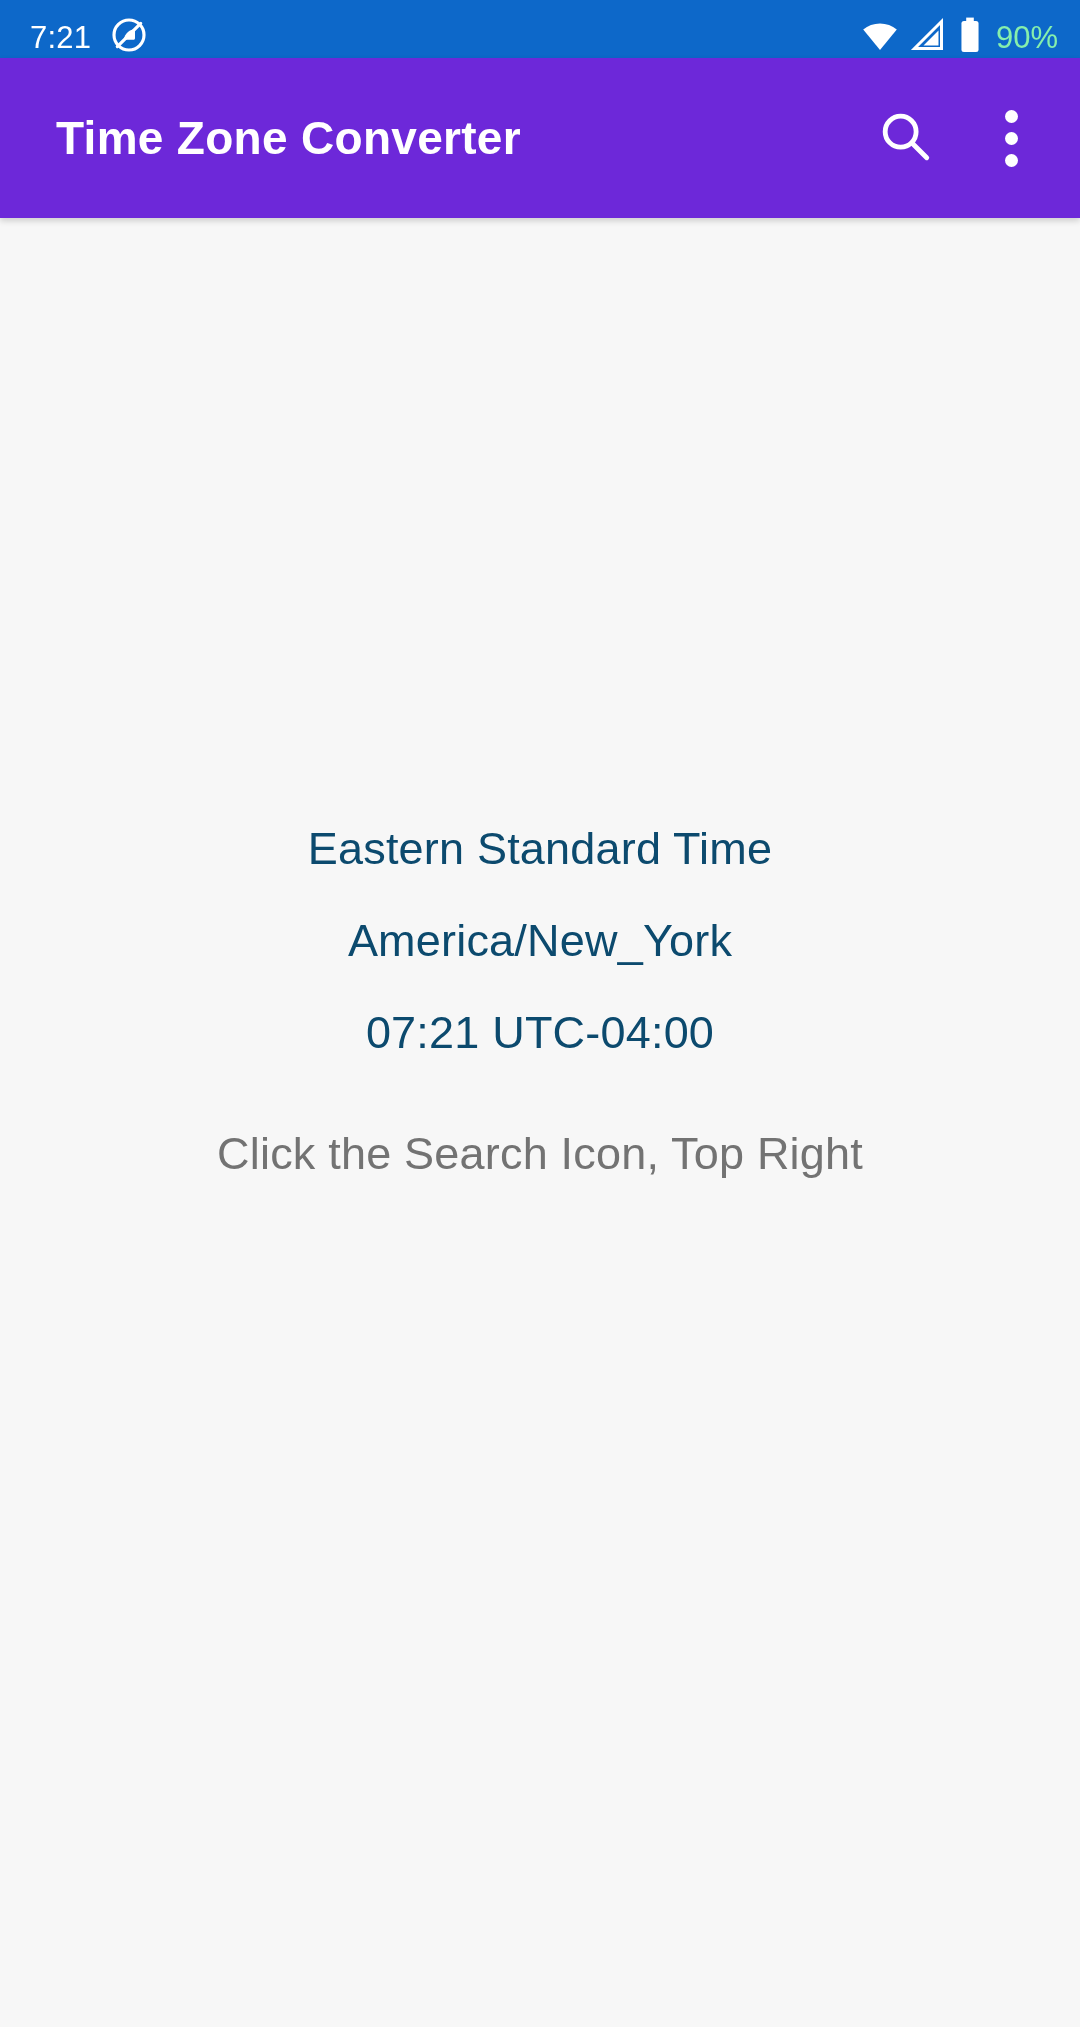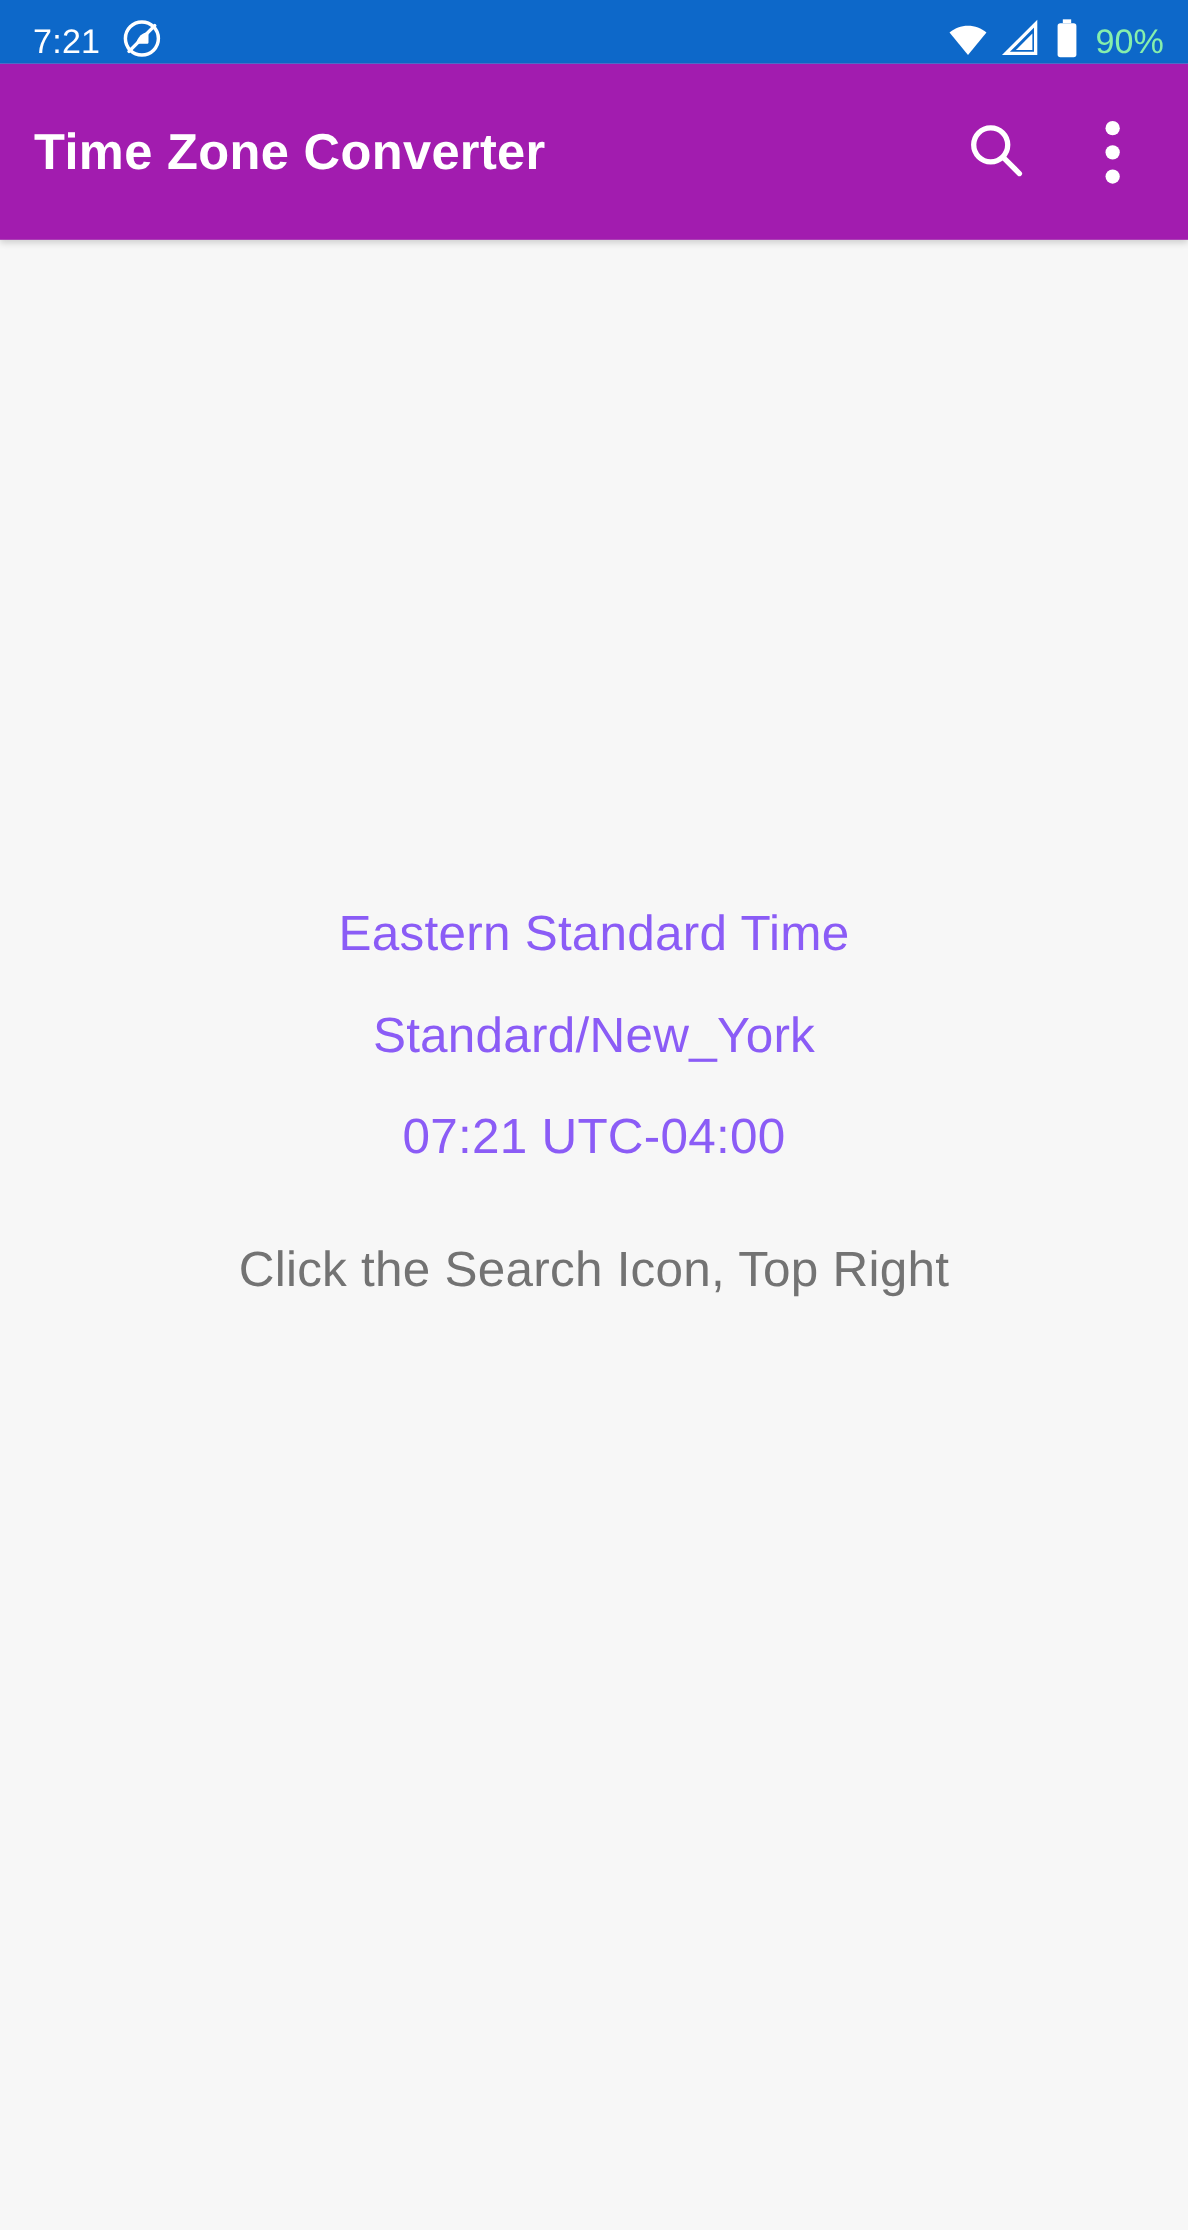--- a/index.html
+++ b/index.html
@@ -60,24 +60,24 @@
   }
   .sicon {
     display: block;
   }
 
   
   .app-bar {
     position: relative;
     height: 160px;
     flex: 0 0 160px;
-    background: #a21caf;
-    display: flex;
-    align-items: center;
-    padding: 0 20px 0 31px;
+    background: #6d28d9;
+    display: flex;
+    align-items: center;
+    padding: 0 20px 0 56px;
     box-sizing: border-box;
     box-shadow: 0 3px 6px rgba(0,0,0,0.16);
     z-index: 5;
   }
   .app-title {
     font-size: 46px;
     font-weight: bold;
     color: #ffffff;
     letter-spacing: 0.3px;
     flex: 1 1 auto;
@@ -127,21 +127,21 @@
     justify-content: flex-start;
   }
   .zone-block {
     position: absolute;
     left: 0;
     right: 0;
     top: 585px;
     text-align: center;
   }
   .zone-line {
-    color: #8b5cf6;
+    color: #0c4a6e;
     font-size: 45px;
     line-height: 92px;
     letter-spacing: 0.2px;
     white-space: nowrap;
   }
   .hint-line {
     position: absolute;
     left: 0;
     right: 0;
     top: 905px;
@@ -207,21 +207,21 @@
         <span></span>
         <span></span>
       </div>
     </div>
   </div>
 
   <div class="content">
 
     <div class="zone-block">
       <div class="zone-line">Eastern Standard Time</div>
-      <div class="zone-line">Standard/New_York</div>
+      <div class="zone-line">America/New_York</div>
       <div class="zone-line">07:21 UTC-04:00</div>
     </div>
 
     <div class="hint-line">Click the Search Icon, Top Right</div>
 
   </div>
 
 </div>
 
 </body></html>

